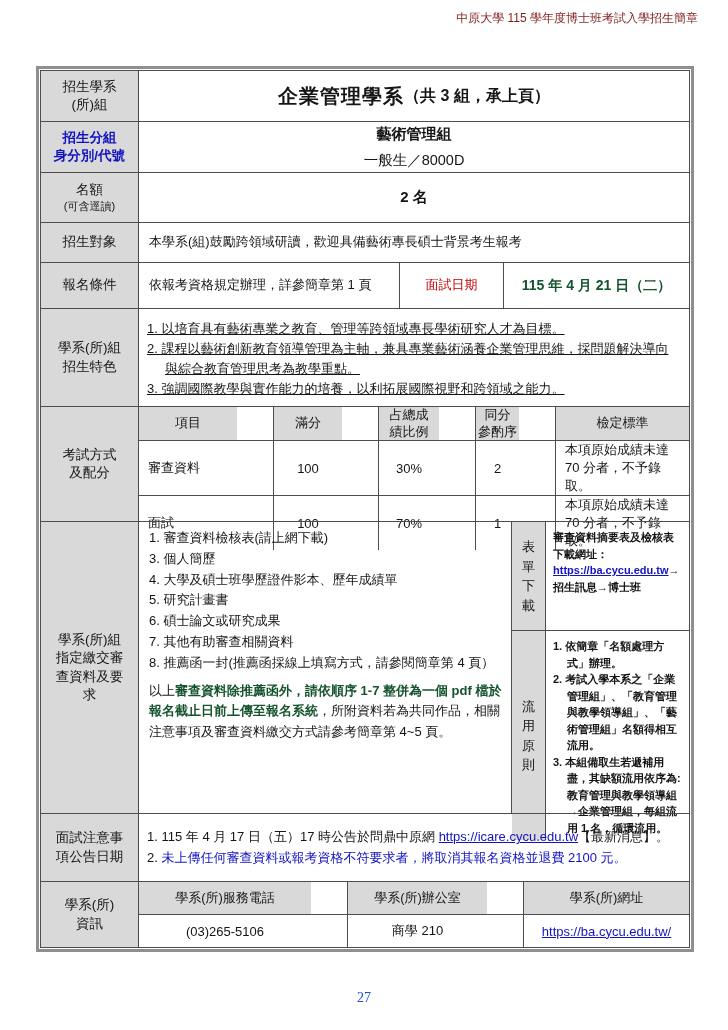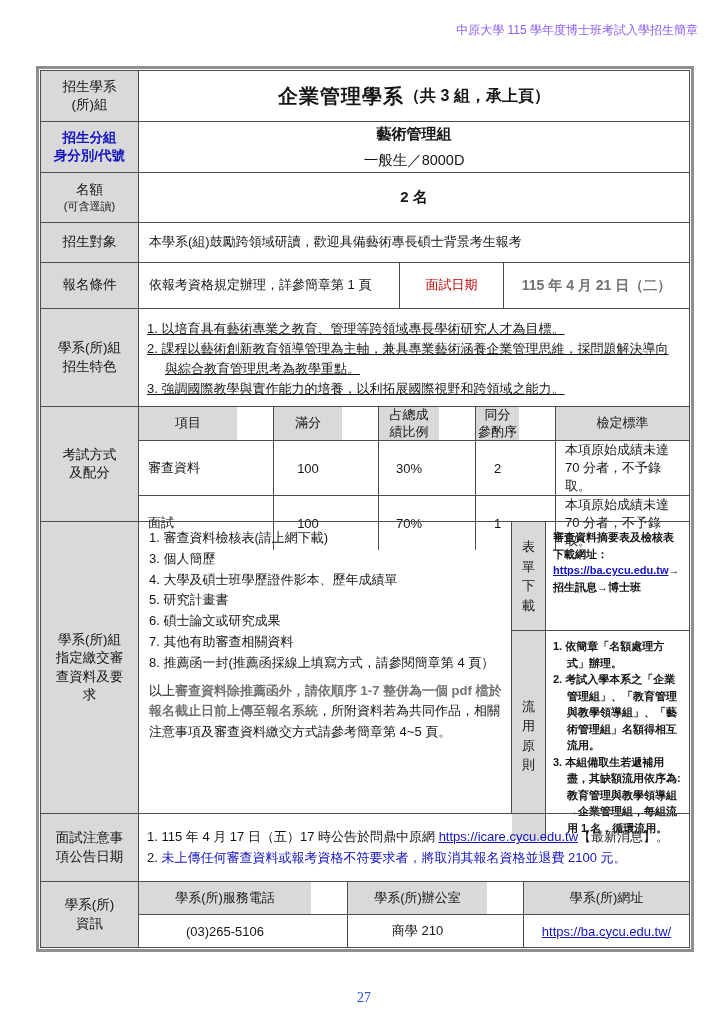--- a/index.html
+++ b/index.html
@@ -1,21 +1,21 @@
 <!DOCTYPE html>
 <html><head>
 <meta charset="utf-8">
 <style>
   html,body{margin:0;padding:0;}
   body{
     width:728px;height:1030px;position:relative;background:#ffffff;
     font-family:"Liberation Sans","DejaVu Sans",sans-serif;
     color:#151515;-webkit-font-smoothing:antialiased;
   }
-  .doc-header{position:absolute;top:22px;right:30px;font-size:12px;color:#8b5cf6;}
+  .doc-header{position:absolute;top:10px;right:30px;font-size:12px;color:#7f1d1d;}
   .table-wrap{
     position:absolute;left:36px;top:66px;width:658px;
     border:3px solid #8f8f8f;padding:1px;background:#fff;box-sizing:border-box;
   }
   .tbl{display:flex;flex-direction:column;border:1px solid #4d4d4d;}
   .trow{display:flex;align-items:stretch;box-sizing:border-box;}
   .trow + .trow{border-top:1px solid #4d4d4d;}
   .cell{box-sizing:border-box;min-width:0;}
   .cell + .cell{border-left:1px solid #4d4d4d;}
   .label{
@@ -30,21 +30,21 @@
   .h-center{justify-content:center;}
   .col{flex-direction:column;}
   .pad{padding:6px 10px;}
   .fs13{font-size:13px;line-height:1.55;}
   .title-main{font-size:20px;font-weight:bold;letter-spacing:1px;}
   .title-note{font-size:16px;font-weight:bold;}
   .group-line1{font-size:15px;font-weight:bold;text-align:center;}
   .group-line2{font-size:14.5px;text-align:center;margin-top:7px;}
   .quota-value{font-size:15px;font-weight:bold;}
   .red{color:#c00000;}
-  .redbold{color:#737373;font-weight:bold;}
+  .redbold{color:#14532d;font-weight:bold;}
   .bluetext{color:#1212c0;}
   .link{color:#1212c0;text-decoration:underline;cursor:pointer;}
   .hang{padding-left:18px;text-indent:-18px;}
   .hang-sm{padding-left:14px;text-indent:-14px;}
   
   .subrow{display:flex;align-items:stretch;box-sizing:border-box;gap:36px;}
   .subrow + .subrow{border-top:1px solid #4d4d4d;}
   .scell{box-sizing:border-box;display:flex;align-items:center;min-width:0;font-size:13px;}
   .scell + .scell{border-left:1px solid #4d4d4d;}
   .th{background:#d9d9d9;justify-content:center;text-align:center;white-space:pre-line;line-height:1.25;}

